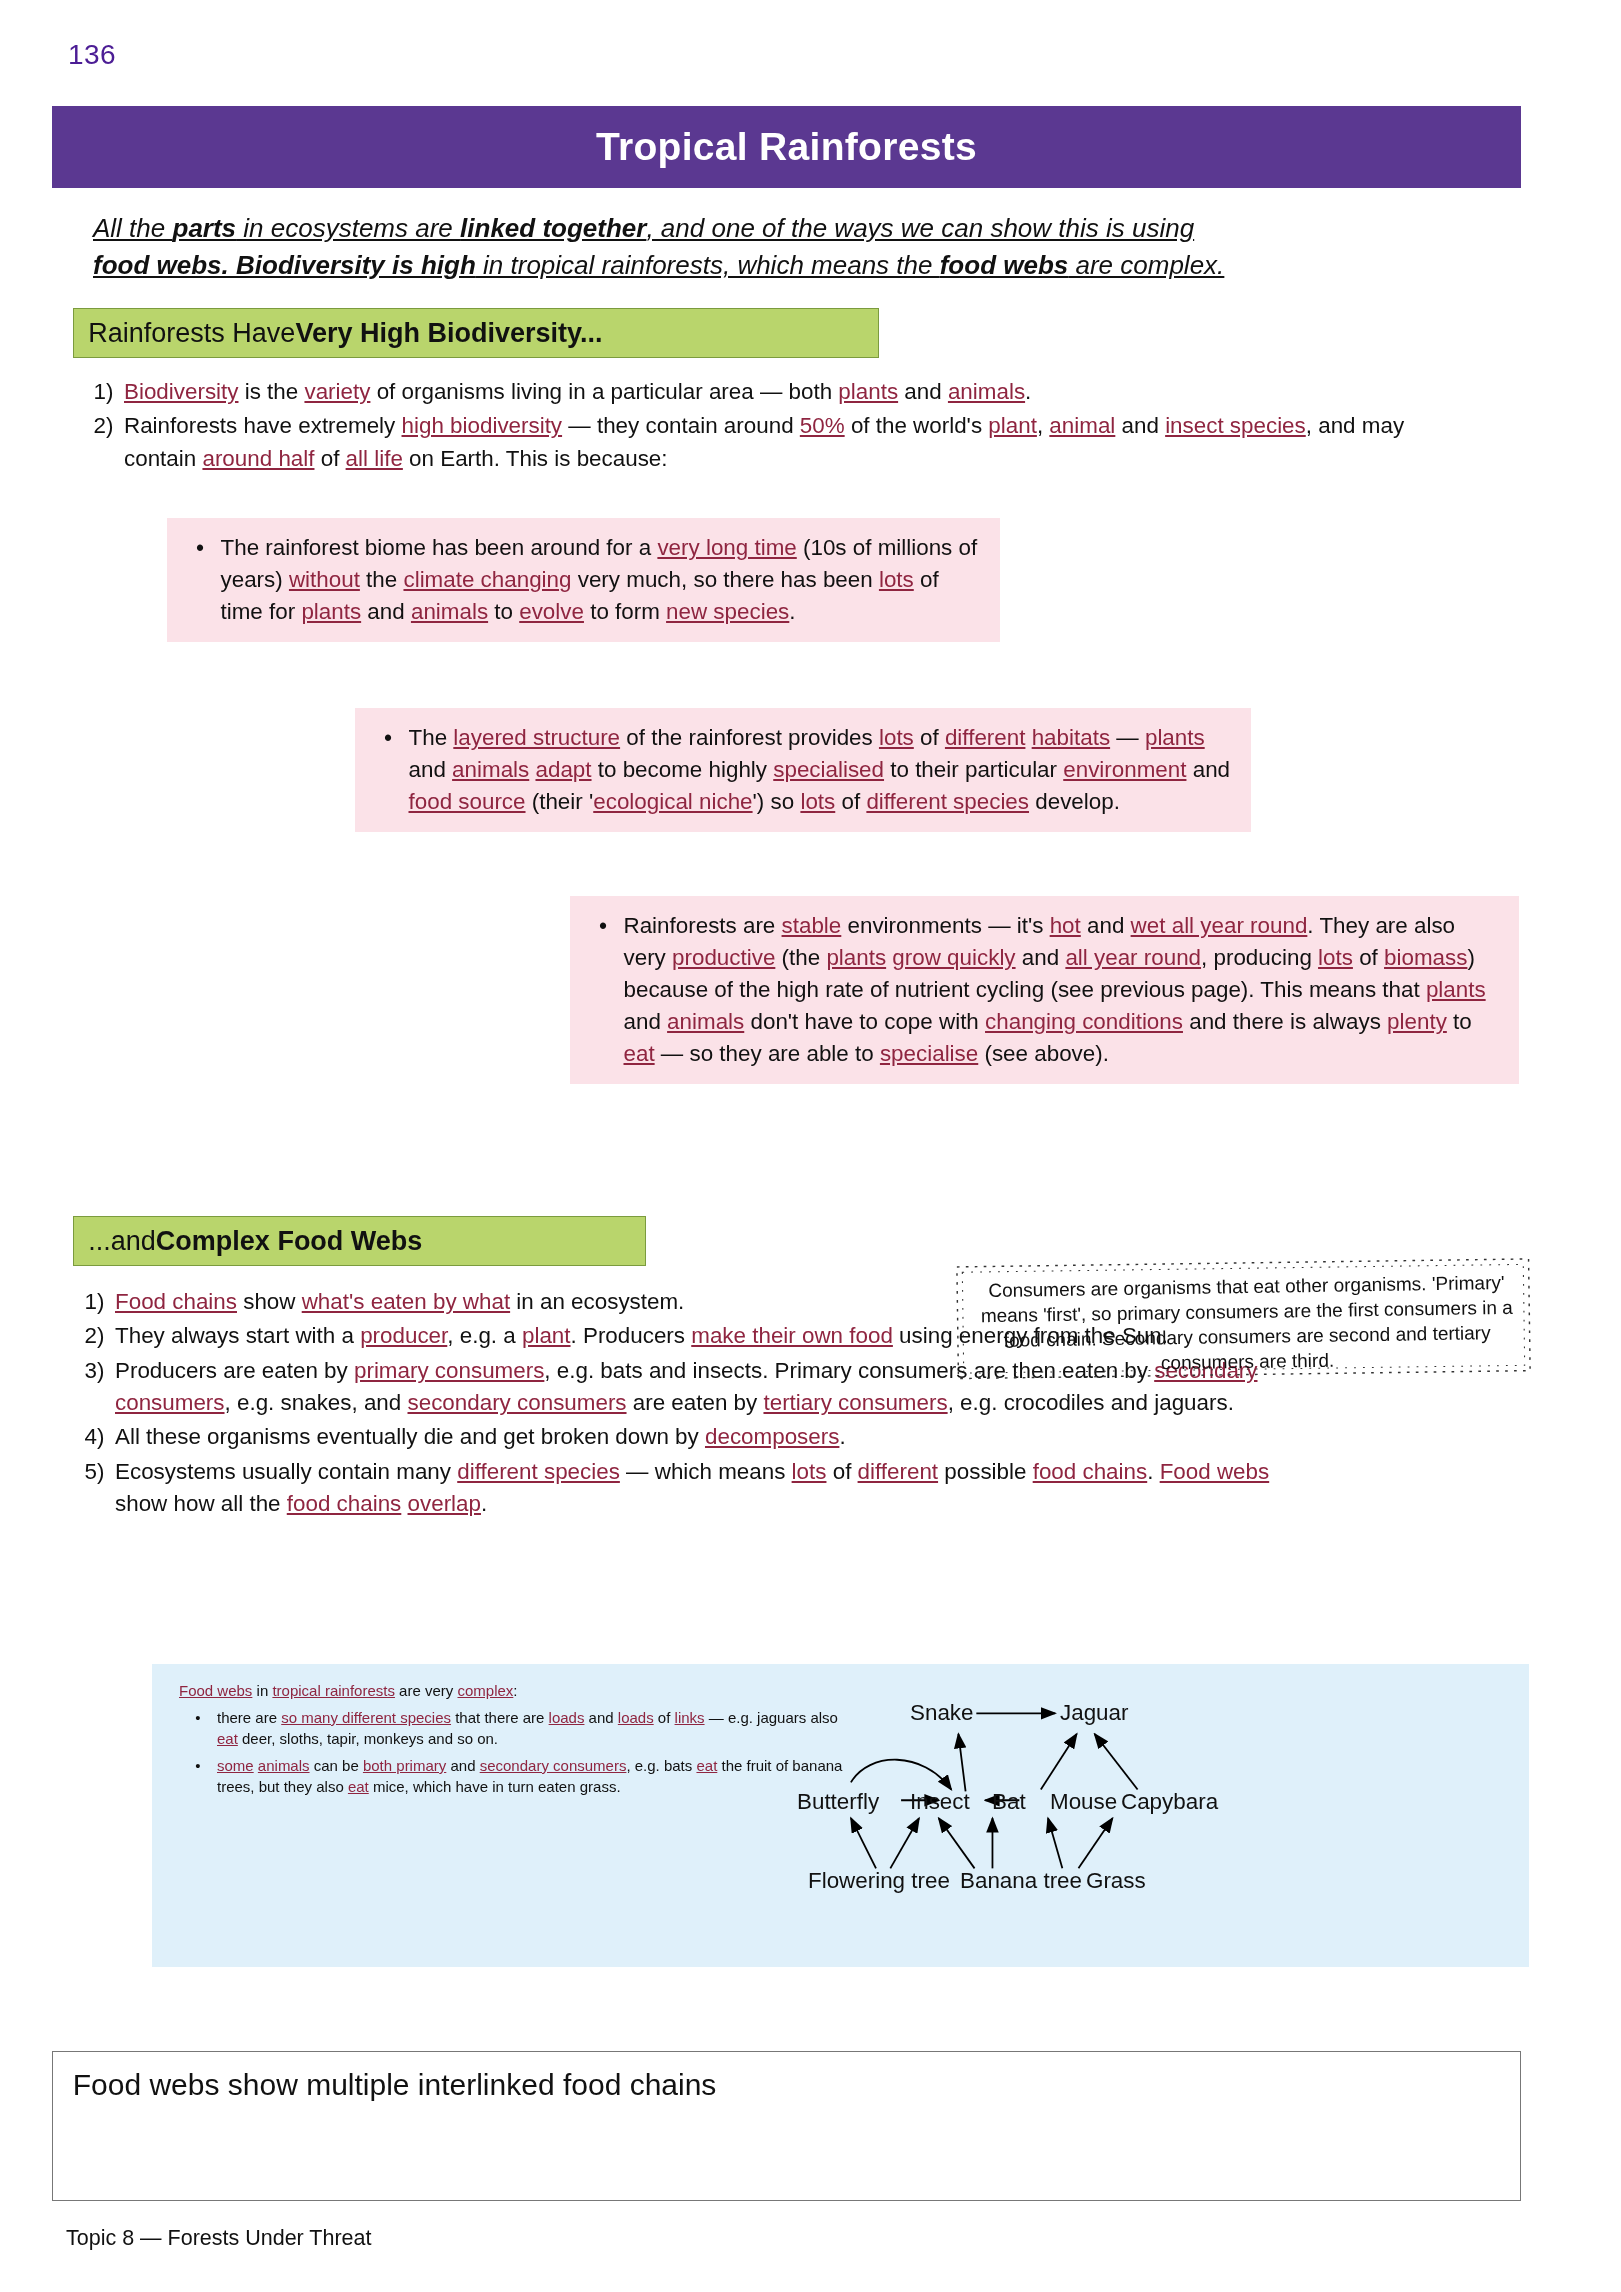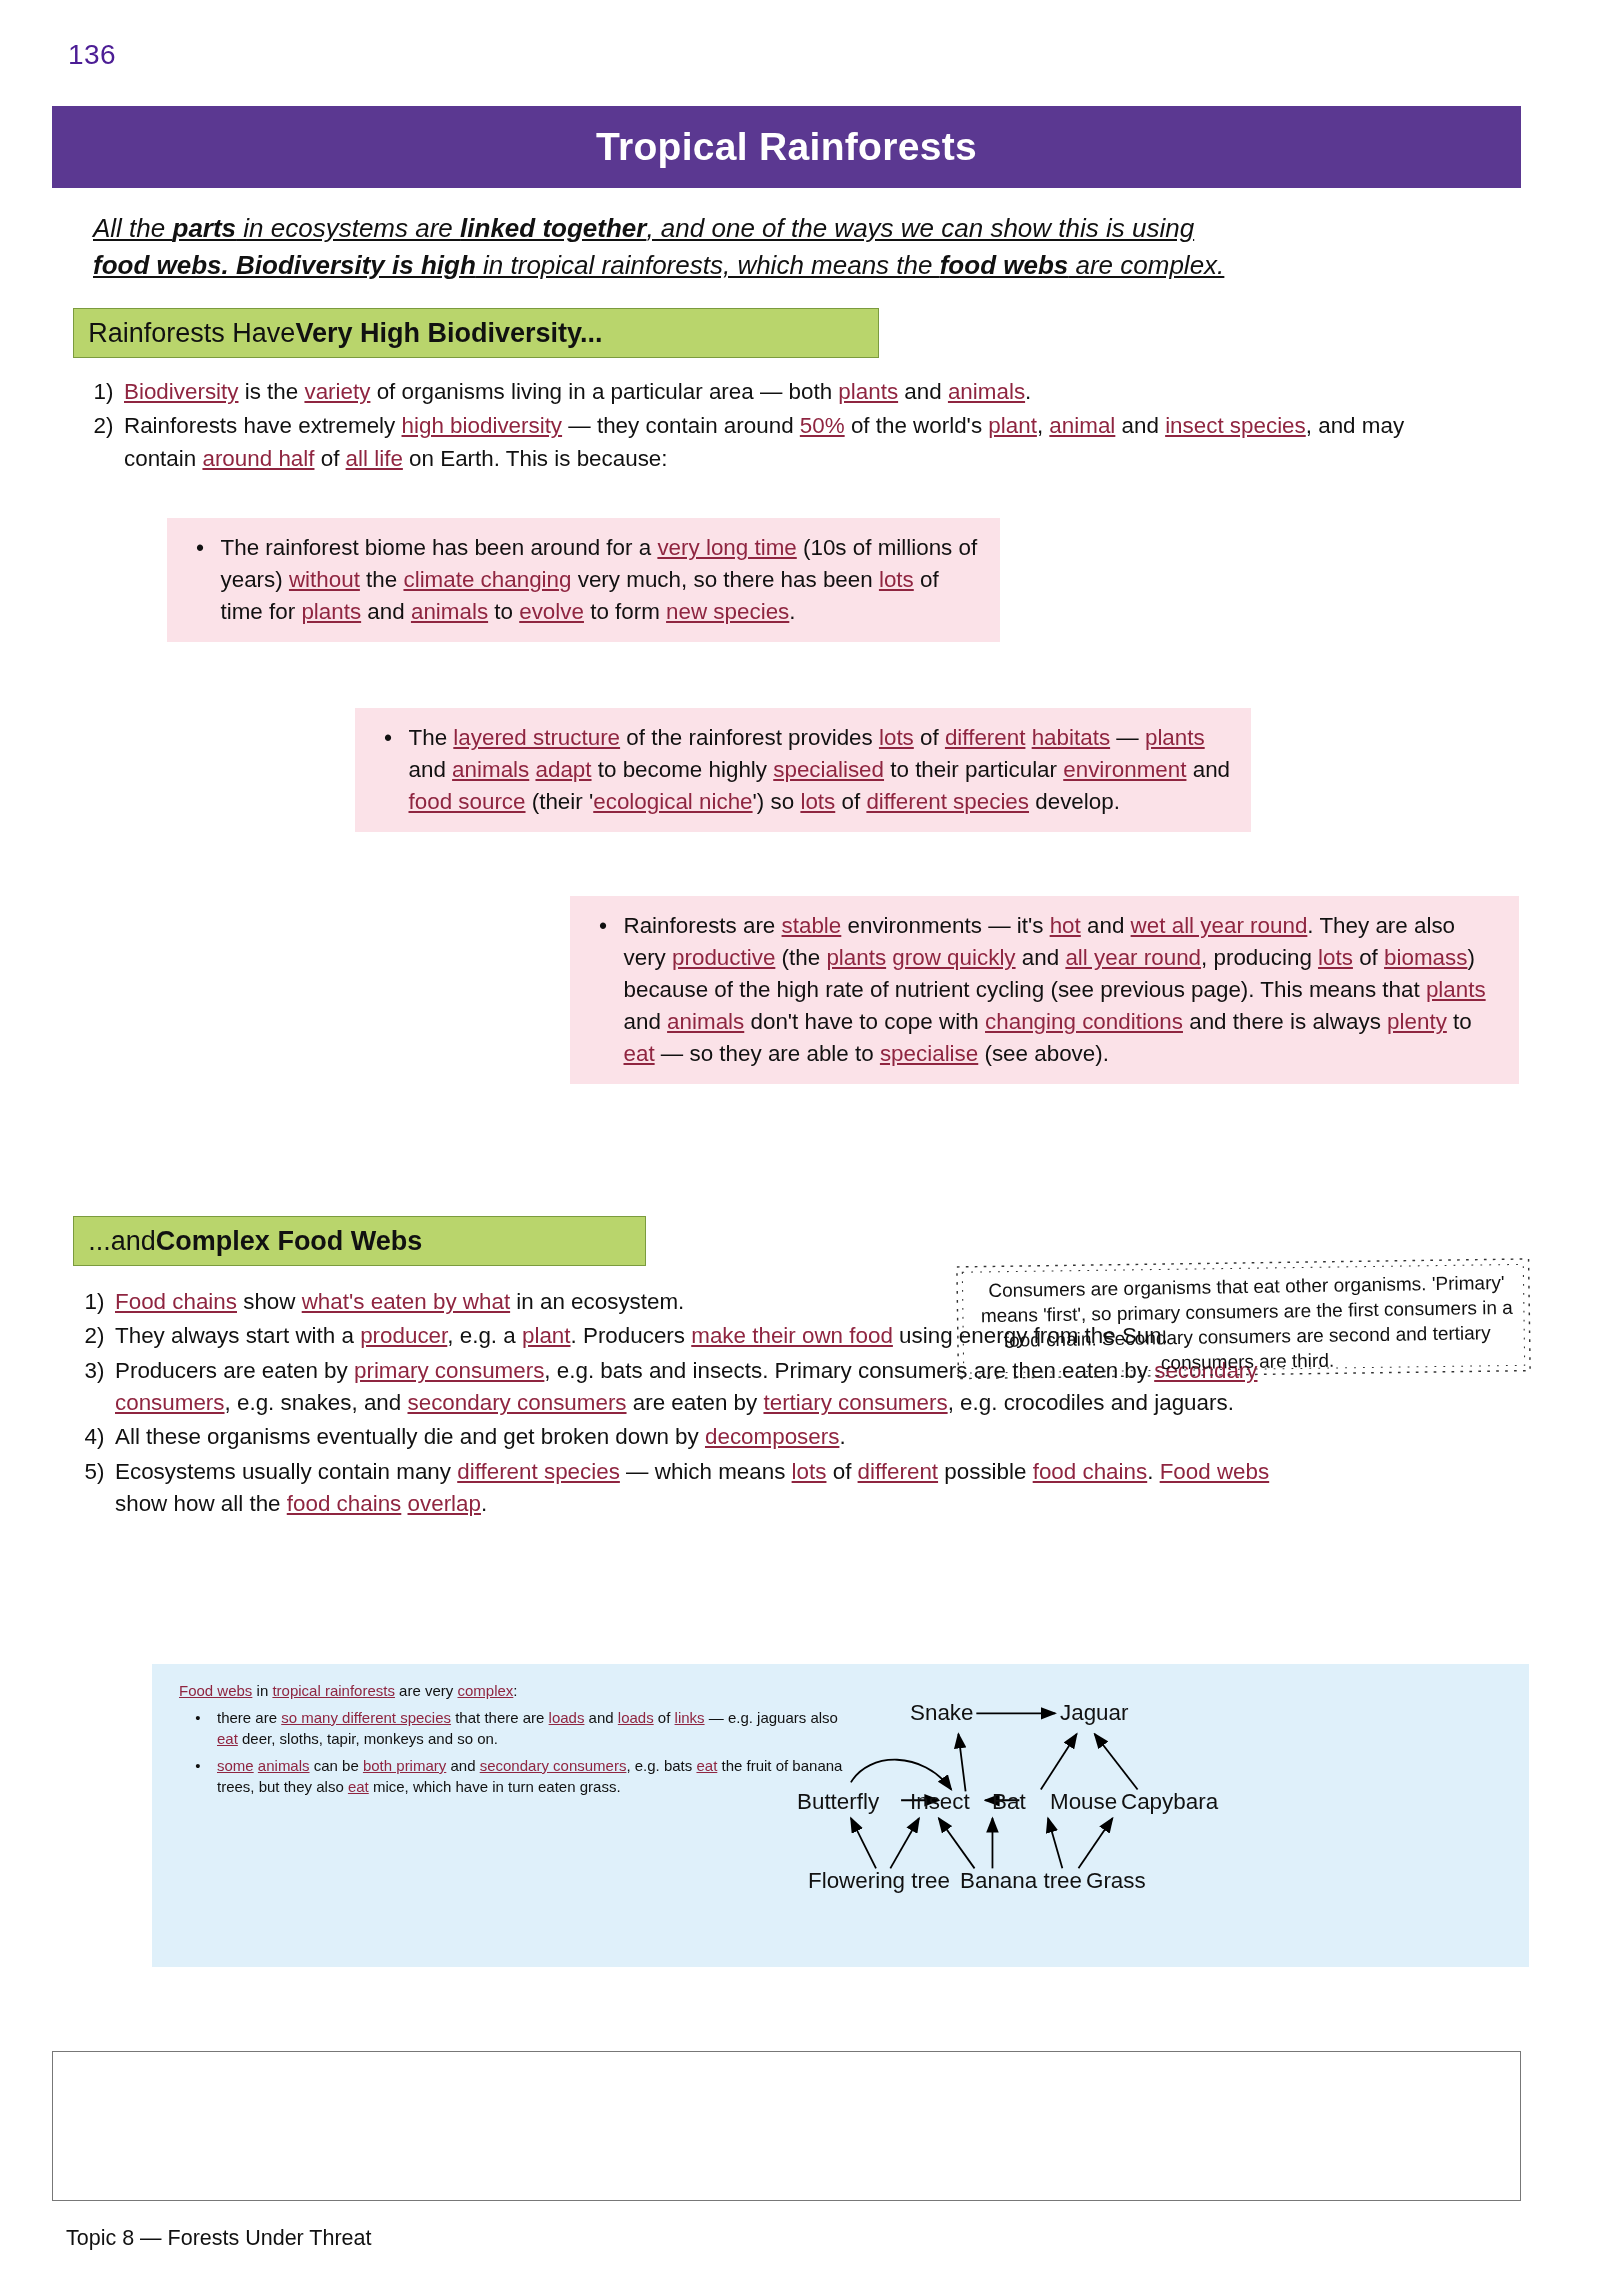--- a/index.html
+++ b/index.html
@@ -370,18 +370,19 @@
     <div class="lbl" style="left:77px; top:125px;">Insect</div>
     <div class="lbl" style="left:159px; top:125px;">Bat</div>
     <div class="lbl" style="left:217px; top:125px;">Mouse</div>
     <div class="lbl" style="left:288px; top:125px;">Capybara</div>
     <div class="lbl" style="left:-25px; top:204px;">Flowering tree</div>
     <div class="lbl" style="left:127px; top:204px;">Banana tree</div>
     <div class="lbl" style="left:253px; top:204px;">Grass</div>
   </div>
 
   <div class="summary">
+    <h2>Food webs show multiple interlinked food chains</h2>
   </div>
 
   <div class="footer">Topic 8 — Forests Under Threat</div>
 
 </div>
 
 
 </body></html>

